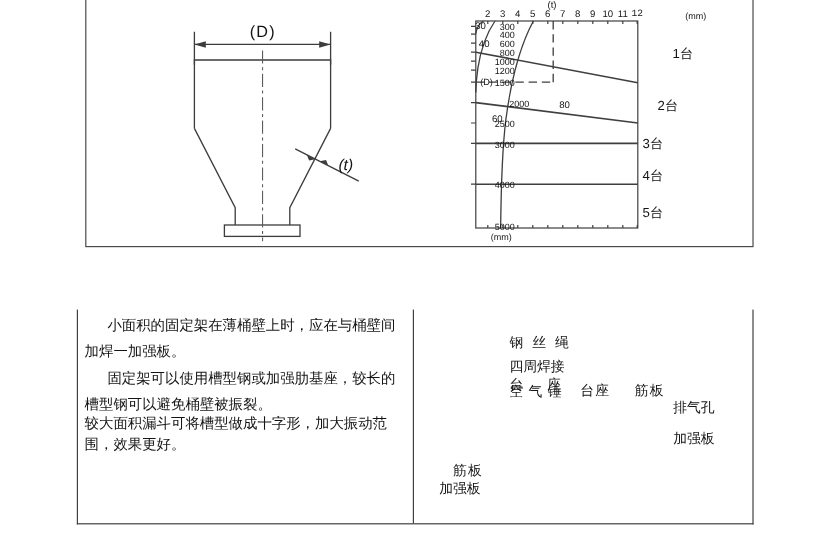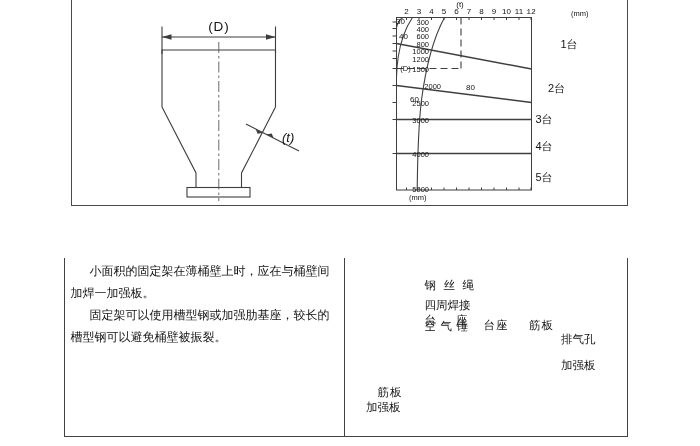--- a/index.html
+++ b/index.html
@@ -178,20 +178,22 @@
   <span class="abs t8" style="left:466px;top:82.5px;">80</span>
 
   <div class="abs note-body"></div>
   <div class="abs v-divider"></div>
 
   <div class="abs instr">
     <p>小面积的固定架在薄桶壁上时，应在与桶壁间
 加焊一加强板。</p>
     <p>固定架可以使用槽型钢或加强肋基座，较长的
 槽型钢可以避免桶壁被振裂。</p>
+    <p class="no-indent">较大面积漏斗可将槽型做成十字形，加大振动范
+围，效果更好。</p>
   </div>
 
   <span class="abs t115 callout" style="left:424.5px;top:277.5px;letter-spacing:7.5px;">钢丝绳</span>
   <span class="abs t115 callout" style="left:424.5px;top:297.5px;">四周焊接</span>
   <span class="abs t115 callout" style="left:424.5px;top:312.5px;letter-spacing:20px;">台座</span>
   <span class="abs t115 callout" style="left:424.5px;top:319px;letter-spacing:4.5px;text-align:right;">空气锤</span>
   <span class="abs t115 callout" style="left:377.5px;top:384.5px;letter-spacing:1px;">筋板</span>
   <span class="abs t115 callout" style="left:366px;top:399.5px;">加强板</span>
 
   <span class="abs t115 callout" style="left:483.5px;top:317.5px;letter-spacing:1px;">台座</span>

